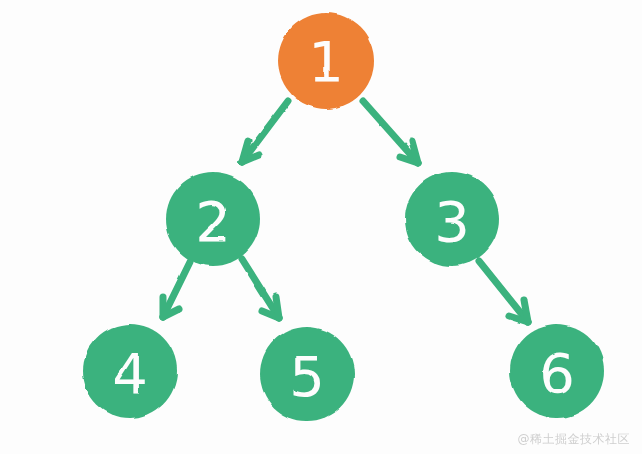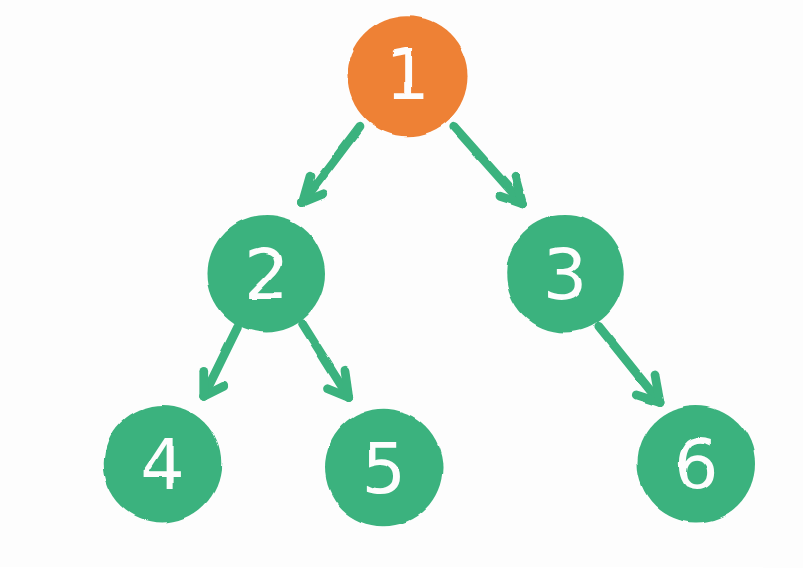--- a/index.html
+++ b/index.html
@@ -103,14 +103,15 @@
     <g filter="url(#rough-thin)">
       <text class="node-label" x="326" y="61" font-size="56" text-anchor="middle" dominant-baseline="central">1</text>
       <text class="node-label" x="213" y="221" font-size="56" text-anchor="middle" dominant-baseline="central">2</text>
       <text class="node-label" x="452" y="221" font-size="56" text-anchor="middle" dominant-baseline="central">3</text>
       <text class="node-label" x="130" y="373" font-size="56" text-anchor="middle" dominant-baseline="central">4</text>
       <text class="node-label" x="307" y="376" font-size="56" text-anchor="middle" dominant-baseline="central">5</text>
       <text class="node-label" x="557" y="373" font-size="56" text-anchor="middle" dominant-baseline="central">6</text>
     </g>
   </svg>
 
+  <div class="watermark">@稀土掘金技术社区</div>
 
 </div>
 
 </body></html>

